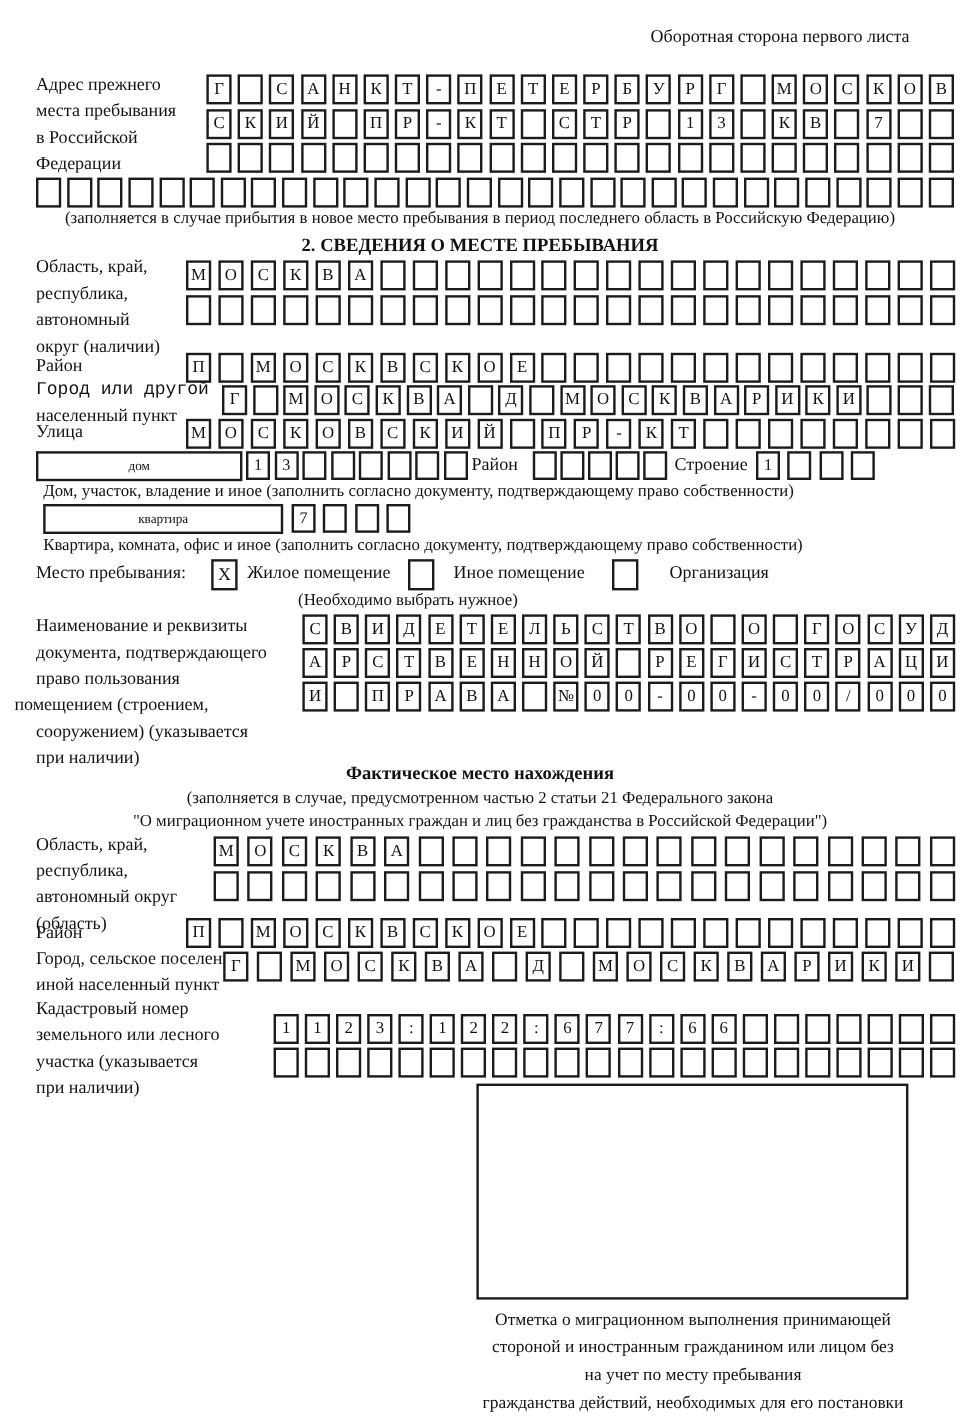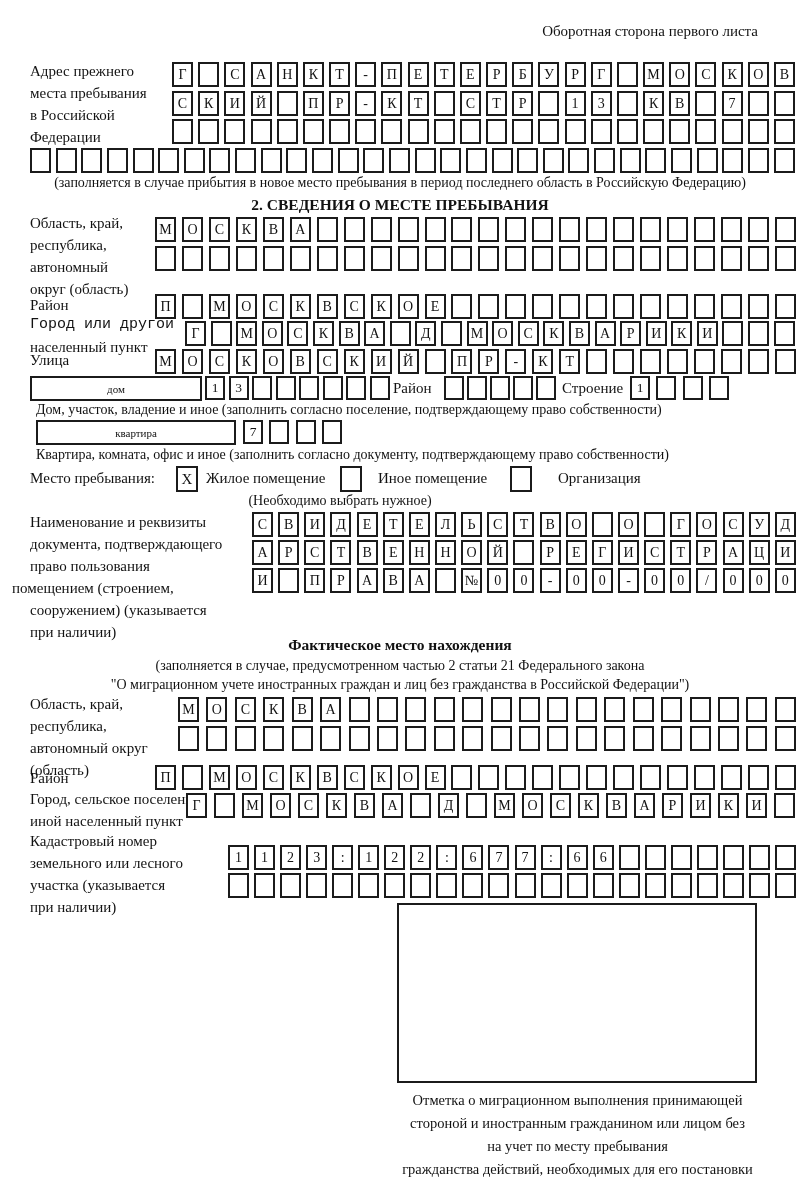--- a/index.html
+++ b/index.html
@@ -156,21 +156,21 @@
       <span class="cell"></span>
     </div>
 
   <div class="note-line" style="top:175px;">(заполняется в случае прибытия в новое место пребывания в период последнего область в Российскую Федерацию)</div>
 
   <div class="center-text bold" style="top:196px; font-size:15.5px;">2. СВЕДЕНИЯ О МЕСТЕ ПРЕБЫВАНИЯ</div>
 
   <div class="lbl" style="left:30px; top:214px;">Область, край,</div>
   <div class="lbl" style="left:30px; top:236px;">республика,</div>
   <div class="lbl" style="left:30px; top:258px;">автономный</div>
-  <div class="lbl" style="left:30px; top:280px;">округ (область)</div>
+  <div class="lbl" style="left:30px; top:280px;">округ (наличии)</div>
   <div class="grid-row" style="left:155px; top:217px; width:641px;">
       <span class="cell">М</span>
       <span class="cell">О</span>
       <span class="cell">С</span>
       <span class="cell">К</span>
       <span class="cell">В</span>
       <span class="cell">А</span>
       <span class="cell"></span>
       <span class="cell"></span>
       <span class="cell"></span>
@@ -322,21 +322,21 @@
       <span class="cell"></span>
     </div>
   <div class="lbl" style="left:562px; top:379px;">Строение</div>
   <div class="grid-row small" style="left:630px; top:376px; width:99px;">
       <span class="cell">1</span>
       <span class="cell"></span>
       <span class="cell"></span>
       <span class="cell"></span>
     </div>
 
-  <div class="lbl sm" style="left:36px; top:401px;">Дом, участок, владение и иное (заполнить согласно поселение, подтверждающему право собственности)</div>
+  <div class="lbl sm" style="left:36px; top:401px;">Дом, участок, владение и иное (заполнить согласно документу, подтверждающему право собственности)</div>
 
   <div class="named-box" style="left:36px; top:420px; width:200px; height:25px;">квартира</div>
   <div class="grid-row small" style="left:243px; top:420px; width:99px;">
       <span class="cell">7</span>
       <span class="cell"></span>
       <span class="cell"></span>
       <span class="cell"></span>
     </div>
 
   <div class="lbl sm" style="left:36px; top:446px;">Квартира, комната, офис и иное (заполнить согласно документу, подтверждающему право собственности)</div>

